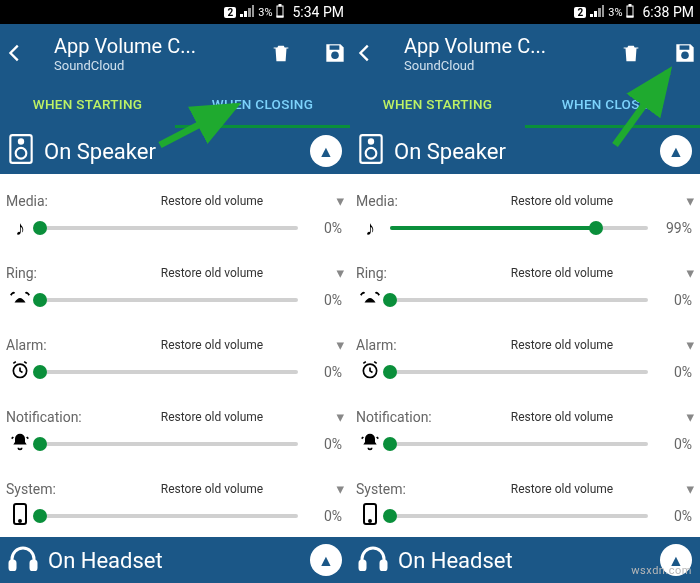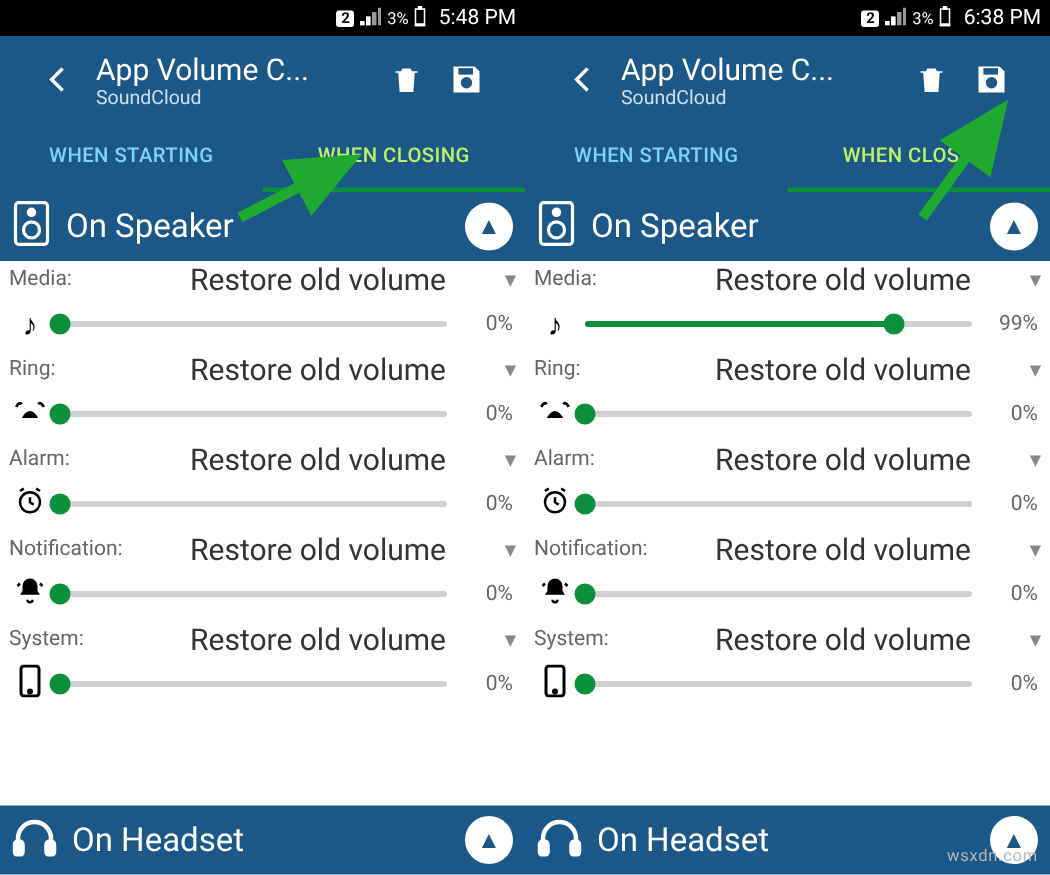--- a/index.html
+++ b/index.html
@@ -2,37 +2,37 @@
 <html><head>
 <meta charset="utf-8">
 <style>
   * { box-sizing: border-box; margin: 0; padding: 0; }
   body { font-family: Roboto, Arial, sans-serif; background: #fff; width: 700px; height: 583px; overflow: hidden; }
   .container { display: flex; width: 700px; height: 583px; }
   .pane { width: 350px; height: 583px; display: flex; flex-direction: column; background: #fff; position: relative; }
   .statusbar { background: #000; color: #fff; height: 24px; display: flex; align-items: center; justify-content: flex-end; padding: 0 6px; font-size: 12px; gap: 4px; }
   .statusbar .sim { background:#fff; color:#000; font-weight:bold; font-size:10px; padding:0 3px; border-radius:2px; }
   .statusbar .clock { margin-left: 4px; font-size: 14px; }
-  .appbar { background: #1b5787; color: #fff; display: flex; align-items: center; padding: 6px 24px; height: 58px; gap: 10px; }
+  .appbar { background: #1b5787; color: #fff; display: flex; align-items: center; padding: 6px 0; height: 58px; gap: 24px; }
   .appbar .titles { flex: 1; display: flex; flex-direction: column; overflow: hidden; }
   .appbar .title { font-size: 20px; white-space: nowrap; overflow: hidden; text-overflow: ellipsis; }
   .appbar .subtitle { font-size: 13px; color: #cfe0ed; }
   .iconbtn { width: 30px; height: 30px; display:flex; align-items:center; justify-content:center; color:#fff; }
   .tabs { background: #1b5787; display: flex; height: 46px; border-bottom: 2px solid #1b5787; }
-  .tab { flex: 1; color: #7dd3fc; display:flex; align-items:center; justify-content:center; font-size: 13.5px; font-weight:500; letter-spacing:0.3px; position:relative; }
-  .tab.active { color: #bef264; }
+  .tab { flex: 1; color: #bef264; display:flex; align-items:center; justify-content:center; font-size: 13.5px; font-weight:500; letter-spacing:0.3px; position:relative; }
+  .tab.active { color: #7dd3fc; }
   .tab.active::after { content:""; position:absolute; left:0; right:0; bottom:-2px; height:3px; background:#0a8f3b; }
   .section-header { background:#1b5787; color:#fff; height:46px; display:flex; align-items:center; padding:0 8px; gap:10px; }
   .section-header .label { font-size:22px; flex:1; }
   .circle-btn { width:32px; height:32px; border-radius:50%; background:#fff; color:#1b5787; display:flex; align-items:center; justify-content:center; }
   .content { flex:1; overflow:hidden; background:#fff; }
-  .row { padding: 0 6px 0 6px; }
+  .row { padding: 18px 6px 0 6px; }
   .row-top { display:flex; align-items:center; font-size:15px; color:#555; }
   .row-label { flex:0 0 94px; color:#666; font-size:14px; }
-  .row-value { flex:1; text-align:center; color:#333; font-size:20px; }
+  .row-value { flex:1; text-align:center; color:#333; font-size:12px; }
   .dd { width:20px; color:#888; text-align:right; }
   .row-bot { display:flex; align-items:center; gap:6px; height:36px; }
   .row-icon { width:28px; text-align:center; font-size:18px; color:#000; }
   .slider { flex:1; height:4px; background:#d0d0d0; position:relative; border-radius:2px; }
   .slider .fill { position:absolute; left:0; top:0; bottom:0; background:#0a8f3b; border-radius:2px; }
   .slider .thumb { position:absolute; top:50%; width:14px; height:14px; background:#0a8f3b; border-radius:50%; transform:translate(-50%,-50%); }
   .pct { width:40px; text-align:right; font-size:14px; color:#666; padding-right:2px; }
   .arrow { position:absolute; pointer-events:none; z-index:20; }
   .watermark { position:absolute; bottom:6px; right:8px; font-size:11px; color:#b8b8b8; letter-spacing:0.5px;margin-left:16px; }
 </style>
@@ -46,21 +46,21 @@
         <span><svg width="14" height="12" viewBox="0 0 14 12" fill="#fff">
             <path d="M0 12h3V9H0zM4 12h3V6H4zM8 12h3V3H8zM12 12h2V0h-2z" fill-opacity="0.6"></path>
             <path d="M0 12h3V9H0zM4 12h3V6H4z"></path>
           </svg></span>
         <span style="font-size:11px">3%</span>
         <span><svg width="8" height="14" viewBox="0 0 8 14" fill="none" stroke="#fff">
             <rect x="1" y="2" width="6" height="11"></rect>
             <rect x="3" y="0" width="2" height="2" fill="#fff"></rect>
             <rect x="1" y="12" width="6" height="1" fill="#fff"></rect>
           </svg></span>
-        <span class="clock">5:48 PM</span>
+        <span class="clock">5:34 PM</span>
       </div>
       <div class="appbar">
         <div class="iconbtn">
           <svg width="22" height="22" viewBox="0 0 24 24" fill="none" stroke="currentColor" stroke-width="2.5">
             <path d="M15 4l-8 8 8 8"></path>
           </svg>
         </div>
         <div class="titles">
           <div class="title">App Volume C...</div>
           <div class="subtitle">SoundCloud</div>

